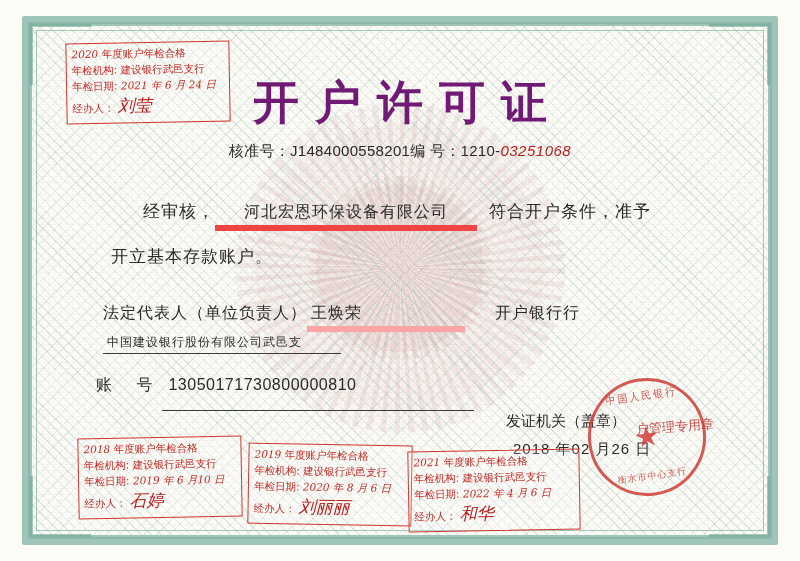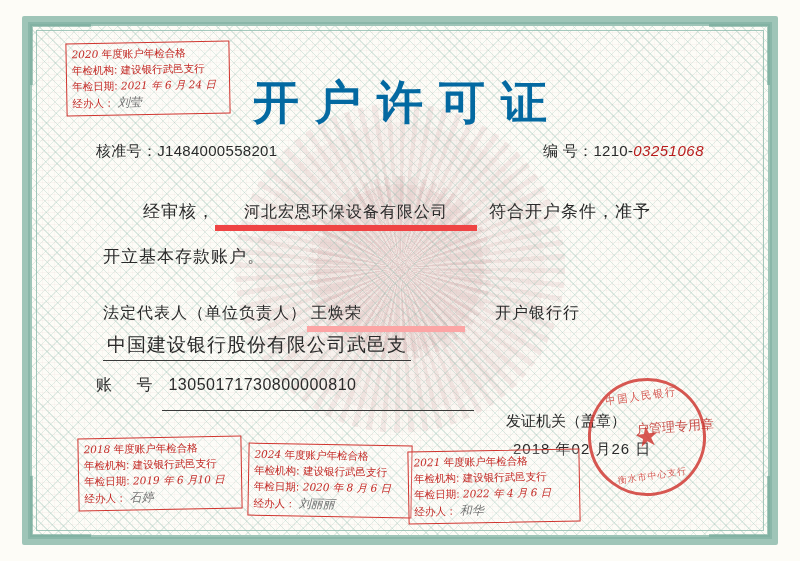--- a/index.html
+++ b/index.html
@@ -101,29 +101,29 @@
   .title {
     position: absolute;
     left: 0; right: 0;
     top: 72px;
     text-align: center;
     font-family: "DejaVu Serif", serif;
     font-size: 46px;
     font-weight: bold;
     letter-spacing: 16px;
     text-indent: 16px;
-    color: #0369a1;
+    color: #701a75;
   }
   .row-numbers {
     position: absolute;
     left: 96px; right: 96px;
     top: 142px;
     font-size: 15px;
     display: flex;
-    justify-content: space-between;
+    justify-content: center;
     align-items: baseline;
   }
   .approve-no { letter-spacing: .3px; }
   .serial-wrap { letter-spacing: .3px; }
   .serial-red { color: #b91c1c; letter-spacing: .5px; font-style: italic; }
 
   .body-line {
     position: absolute;
     font-size: 17px;
     letter-spacing: 1px;
@@ -131,37 +131,37 @@
   .l1 { left: 143px; top: 200px; }
   .l1 .company {
     display: inline-block;
     min-width: 250px;
     text-align: center;
     border-bottom: 6px solid #ef4444;
     padding: 0 6px 2px 6px;
     font-size: 16px;
   }
   .l1 .tail { margin-left: 12px; }
-  .l2 { left: 103px; top: 245px; }
+  .l2 { left: 111px; top: 245px; }
 
   .l3 { left: 103px; top: 303px; font-size: 16px; }
   .l3 .rep-name {
     display: inline-block;
     min-width: 150px;
     border-bottom: 6px solid #fca5a5;
     padding: 0 4px 2px 4px;
     text-align: left;
   }
   .l3 .bank-label { margin-left: 30px; margin-top: 8px; }
   .l3 .bank-name {
     display: inline-block;
     min-width: 230px;
     border-bottom: 1px solid #3a3a3a;
     padding: 0 4px 2px 4px;
-    font-size: 19px;
+    font-size: 12px;
   }
 
   .l4 { left: 96px; top: 375px; font-size: 16px; }
   .l4 .acct-label { letter-spacing: 10px; }
   .l4 .acct-no {
     display: inline-block;
     min-width: 300px;
     border-bottom: 1px solid #3a3a3a;
     padding: 0 6px 16px 6px;
     letter-spacing: .5px;
@@ -237,24 +237,24 @@
   .stamp .hand {
     font-family: "DejaVu Serif", serif;
     font-style: italic;
   }
   .stamp-2020 { left: 66px;  top: 42px;  width: 152px; transform: rotate(-1deg); }
   .stamp-2018 { left: 78px;  top: 437px; width: 152px; transform: rotate(-1deg); }
   .stamp-2019 { left: 248px; top: 444px; width: 152px; transform: rotate(1deg); }
   .stamp-2021 { left: 408px; top: 450px; width: 160px; transform: rotate(-1deg); }
 
   .sig {
-    color: #737373;
+    color: #b91c1c;
     font-family: "DejaVu Serif", serif;
     font-style: italic;
-    font-size: 12px;
+    font-size: 17px;
   }
 </style>
 </head>
 <body>
 
 <div id="certificate">
 
   <div class="wm-field"></div>
   <div class="rosette"></div>
   <div class="guilloche"></div>
@@ -335,21 +335,21 @@
         <span class="hand">2019 年 6 月10 日</span>
       </div>
       <div class="ln">
         <span>经办人：</span>
         <span class="sig">石婷</span>
       </div>
     </div>
 
     <div class="stamp stamp-2019">
       <div class="ln">
-        <span class="hand">2024</span>
+        <span class="hand">2019</span>
         <span>年度账户年检合格</span>
       </div>
       <div class="ln">
         <span>年检机构:</span>
         <span>建设银行武邑支行</span>
       </div>
       <div class="ln">
         <span>年检日期:</span>
         <span class="hand">2020 年 8 月 6 日</span>
       </div>

